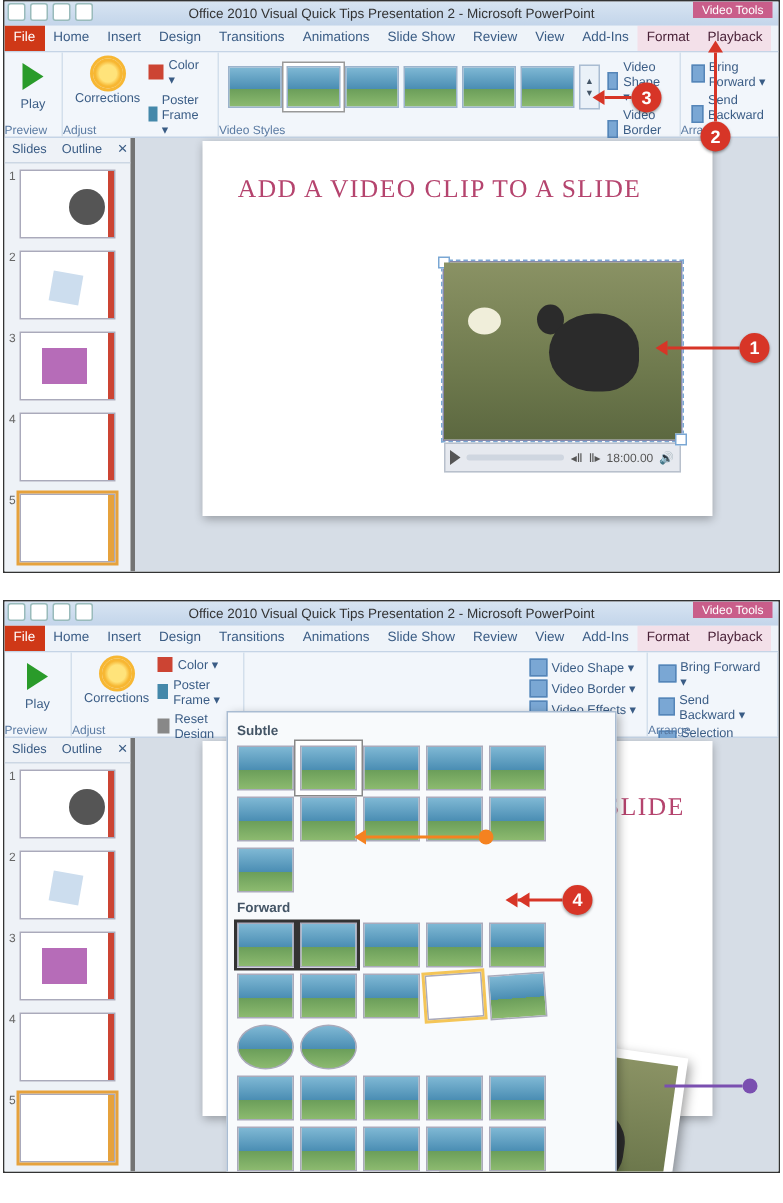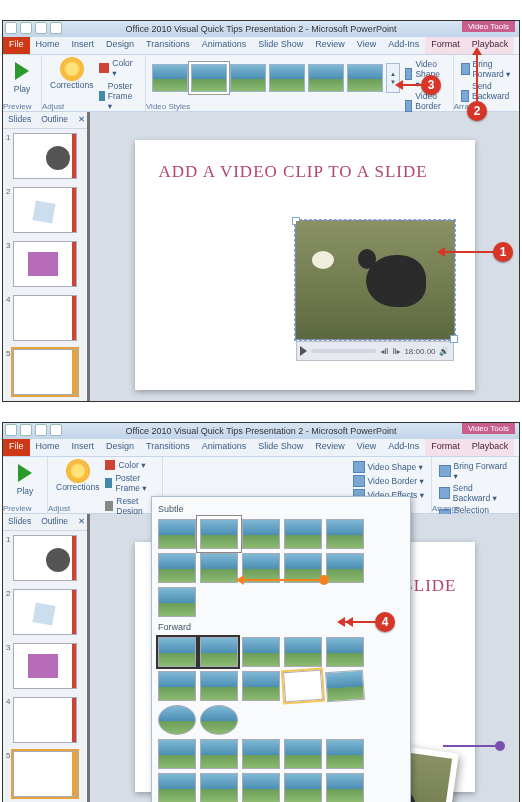--- a/index.html
+++ b/index.html
@@ -1,16 +1,16 @@
 <!DOCTYPE html>
 <html><head>
 <meta charset="utf-8">
 <style>
 body{margin:0;font-family:"Segoe UI",Tahoma,sans-serif;font-size:10px;background:#fff;color:#333;width:522px}
-.step-img{border:1px solid #333;margin:20px 2px 18px 2px;position:relative;background:#e8eef4;height:380px;overflow:hidden}
+.step-img{border:1px solid #333;margin:0 2px 18px 2px;position:relative;background:#e8eef4;height:380px;overflow:hidden}
 .titlebar{height:16px;background:linear-gradient(#d7e4f2,#c3d5ea);display:flex;align-items:center;justify-content:center;font-size:9px;color:#333;position:relative}
 .qat{position:absolute;left:2px;top:1px;display:flex;gap:3px}
 .qat span{width:10px;height:10px;background:#fff;border:1px solid #9bb;border-radius:2px}
 .videotools{position:absolute;right:4px;top:0;padding:1px 6px;background:#c95e8a;color:#fff;font-size:8px}
 .tabs{display:flex;height:17px;background:#eef3f9;border-bottom:1px solid #c5d4e6}
 .tab{padding:2px 6px;font-size:9px;color:#3a5c85;cursor:pointer}
 .tab.file{background:#cf3817;color:#fff}
 .tab.ctx{background:#f3e0e9;color:#4a2238}
 .ribbon{display:flex;height:56px;background:#f2f6fb;border-bottom:1px solid #c5d4e6}
 .grp{border-right:1px solid #d3dfec;padding:2px 4px 12px 4px;position:relative;display:flex;flex-direction:column;font-size:8.5px;color:#3a5c85}
@@ -32,42 +32,42 @@
 .paneltabs{display:flex;font-size:8.5px;height:16px;border-bottom:1px solid #ccd7e4}
 .paneltabs div{padding:2px 5px;color:#3a5c85}
 .paneltabs .x{margin-left:auto}
 .slidethumb{display:flex;gap:3px;padding:4px 3px}
 .slidethumb .num{font-size:8px;color:#666}
 .slidethumb .mini{width:62px;height:44px;background:#fff;border:1px solid #aab;position:relative;overflow:hidden}
 .mini.sel{outline:2px solid #e6a23c}
 .mini .redbar{position:absolute;right:0;top:0;width:4px;height:100%;background:#c43}
 .mini .yelbar{position:absolute;right:0;top:0;width:4px;height:100%;background:#e6a23c}
 .mini .thdec{position:absolute}
-.canvas{flex:1;background:#d6dde6;display:flex;align-items:flex-start;justify-content:center;padding:28px;position:relative}
+.canvas{flex:1;background:#d6dde6;display:flex;align-items:flex-start;justify-content:center;padding:2px;position:relative}
 .slide-lg{width:340px;height:250px;background:#fff;box-shadow:0 2px 6px rgba(0,0,0,.3);position:relative}
 .slide-title{position:absolute;top:22px;left:24px;font-family:Georgia,serif;font-size:17px;letter-spacing:1px;color:#b5446e}
 .video-obj{position:absolute;top:80px;left:160px;width:158px;height:118px;border:1px solid #88a;outline:1px dashed #7aa7d4}
 .video-obj::before,.video-obj::after{content:"";position:absolute;width:6px;height:6px;background:#fff;border:1px solid #7aa7d4}
 .video-obj::before{top:-4px;left:-4px}
 .video-obj::after{bottom:-4px;right:-4px}
 .chicken{width:100%;height:100%;background:linear-gradient(#8a9264,#6f7a4e 60%,#5c6840);position:relative;overflow:hidden}
 .chicken .body{position:absolute;width:60px;height:52px;background:#2b2b2b;border-radius:50% 45% 40% 50%;right:28px;top:34px}
 .chicken .head{position:absolute;width:18px;height:20px;background:#2b2b2b;border-radius:50%;right:78px;top:28px}
 .chicken .chick{position:absolute;width:22px;height:18px;background:#f0eeda;border-radius:50%;left:16px;top:30px}
 .vidbar{position:absolute;bottom:-22px;left:0;right:0;height:18px;background:#e6e9ef;border:1px solid #b8c0cc;display:flex;align-items:center;gap:4px;padding:0 3px;font-size:8px;color:#555}
 .vidbar .pb{width:0;height:0;border-left:7px solid #555;border-top:5px solid transparent;border-bottom:5px solid transparent}
 .vidbar .track{flex:1;height:4px;background:#cfd6e0;border-radius:2px}
 .callout{position:absolute;width:20px;height:20px;border-radius:50%;background:#d73527;color:#fff;display:flex;align-items:center;justify-content:center;font-weight:bold;font-size:12px;box-shadow:0 1px 2px rgba(0,0,0,.4);z-index:50}
 .arrow-l{position:absolute;height:0;z-index:49}
 .arrow-l::before{content:"";position:absolute;height:2px;background:#d73527;top:-1px}
 .arrow-l::after{content:"";position:absolute;width:0;height:0;border-right:8px solid #d73527;border-top:5px solid transparent;border-bottom:5px solid transparent;top:-5px}
 .arrow-u{position:absolute;width:2px;background:#d73527;z-index:49}
 .arrow-u::after{content:"";position:absolute;width:0;height:0;border-bottom:8px solid #d73527;border-left:5px solid transparent;border-right:5px solid transparent;top:-8px;left:-4px}
 .dropdown{position:absolute;top:73px;left:148px;width:250px;background:#f8fafc;border:1px solid #a9bcd2;box-shadow:2px 2px 6px rgba(0,0,0,.3);padding:4px;z-index:40}
-.dd-sec{font-size:9px;font-weight:normal;color:#456;padding:3px 2px}
+.dd-sec{font-size:9px;font-weight:bold;color:#456;padding:3px 2px}
 .dd-grid{display:flex;flex-wrap:wrap;gap:4px;padding:2px}
 .ddthumb{width:36px;height:28px;background:linear-gradient(#7fb8d4,#4a8db3 55%,#6b9e5a 55%,#8cba6f);border:1px solid #aab}
 .ddthumb.f1{box-shadow:0 0 0 2px #333}
 .ddthumb.f2{box-shadow:0 0 0 3px #fff,0 0 0 4px #888}
 .ddthumb.hov{outline:2px solid #f4c557;background:#fff}
 .ddthumb.r1{transform:rotate(-4deg)}
 .ddthumb.oval{border-radius:50%}
 .video-rotated{position:absolute;top:200px;right:24px;width:148px;height:112px;transform:rotate(8deg);background:#fff;padding:6px;box-shadow:2px 3px 8px rgba(0,0,0,.4)}
 .video-rotated .chicken{height:100%}
 .orange-dot{position:absolute;width:10px;height:10px;border-radius:50%;background:#f58220;z-index:51}

